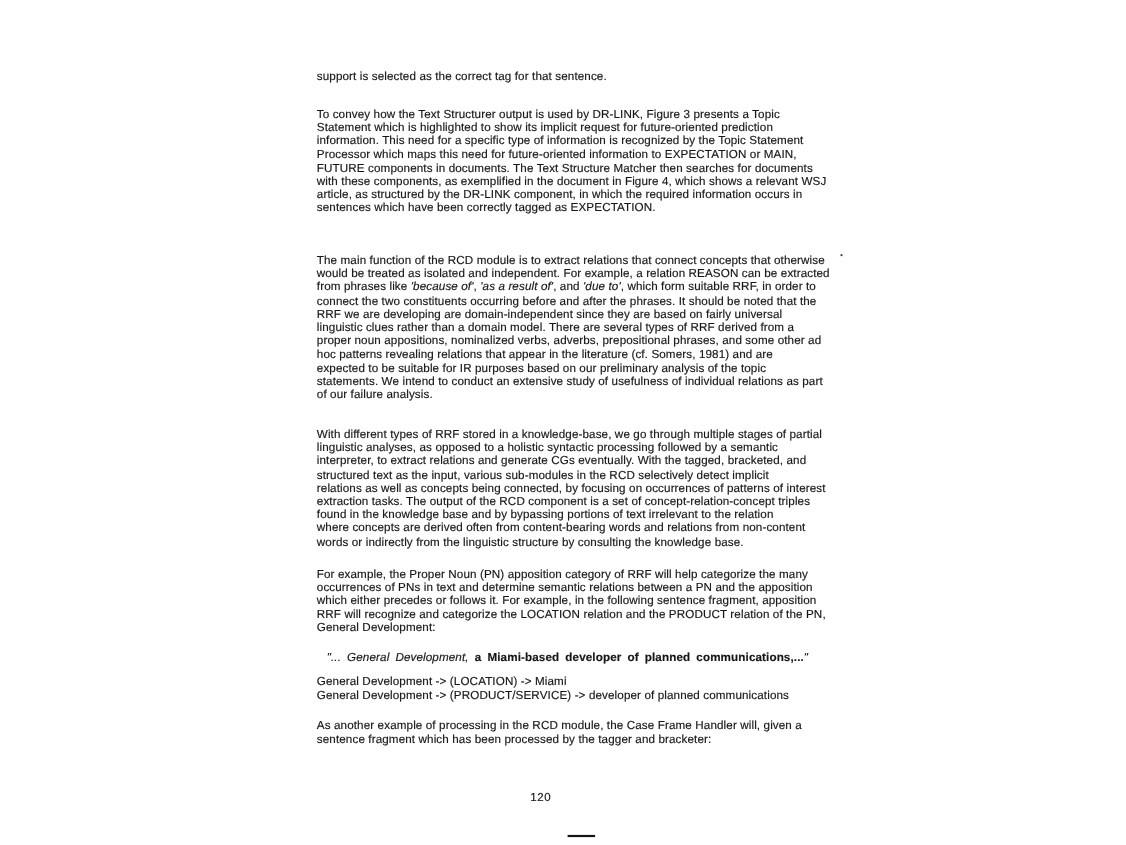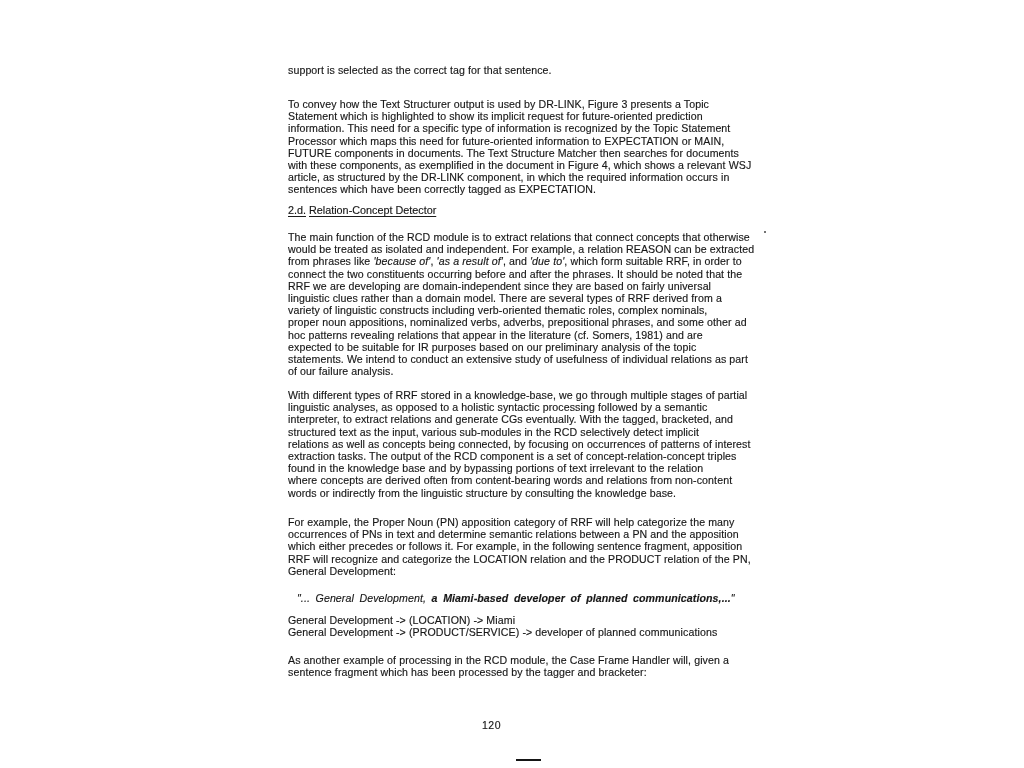--- a/index.html
+++ b/index.html
@@ -19,21 +19,21 @@
   .block { position: absolute; left: 288px; width: 470px; }
   .line {
     font-size: 10.6px;
     line-height: 12.2px;
     white-space: nowrap;
     letter-spacing: 0.1px;
   }
   .heading { font-size: 10.8px; line-height: 12.2px; white-space: nowrap; }
   .hu { text-decoration: underline; text-underline-offset: 2px; }
   .it { font-style: italic; }
-  .bi { font-style: italic; font-weight: bold; }
+  .bi { font-weight: bold; }
   .quote { padding-left: 9px; word-spacing: 2.5px; }
   .pagenum {
     position: absolute; left: 482px; top: 719px;
     font-size: 10.5px; letter-spacing: 0.5px;
   }
   .footer-mark {
     position: absolute; left: 516px; top: 759px;
     width: 25px; height: 2px; background: #151515;
   }
   .speck {
@@ -54,33 +54,28 @@
     <div class="line">To convey how the Text Structurer output is used by DR-LINK, Figure 3 presents a Topic</div>
     <div class="line">Statement which is highlighted to show its implicit request for future-oriented prediction</div>
     <div class="line">information. This need for a specific type of information is recognized by the Topic Statement</div>
     <div class="line">Processor which maps this need for future-oriented information to EXPECTATION or MAIN,</div>
     <div class="line">FUTURE components in documents. The Text Structure Matcher then searches for documents</div>
     <div class="line">with these components, as exemplified in the document in Figure 4, which shows a relevant WSJ</div>
     <div class="line">article, as structured by the DR-LINK component, in which the required information occurs in</div>
     <div class="line">sentences which have been correctly tagged as EXPECTATION.</div>
   </div>
 
-  <div class="block heading" style="top:204px">
-    <span class="hu">2.d.</span>
-    <span class="hu">Relation-Concept Detector</span>
-  </div>
 
   <div class="block" style="top:231px">
     <div class="line">The main function of the RCD module is to extract relations that connect concepts that otherwise</div>
     <div class="line">would be treated as isolated and independent. For example, a relation REASON can be extracted</div>
     <div class="line"><span>from phrases like </span><span class="it">'because of'</span><span>, </span><span class="it">'as a result of'</span><span>, and </span><span class="it">'due to'</span><span>, which form suitable RRF, in order to</span></div>
     <div class="line">connect the two constituents occurring before and after the phrases. It should be noted that the</div>
     <div class="line">RRF we are developing are domain-independent since they are based on fairly universal</div>
     <div class="line">linguistic clues rather than a domain model. There are several types of RRF derived from a</div>
-    <div class="line">variety of linguistic constructs including verb-oriented thematic roles, complex nominals,</div>
     <div class="line">proper noun appositions, nominalized verbs, adverbs, prepositional phrases, and some other ad</div>
     <div class="line">hoc patterns revealing relations that appear in the literature (cf. Somers, 1981) and are</div>
     <div class="line">expected to be suitable for IR purposes based on our preliminary analysis of the topic</div>
     <div class="line">statements. We intend to conduct an extensive study of usefulness of individual relations as part</div>
     <div class="line">of our failure analysis.</div>
   </div>
 
   <div class="block" style="top:389px">
     <div class="line">With different types of RRF stored in a knowledge-base, we go through multiple stages of partial</div>
     <div class="line">linguistic analyses, as opposed to a holistic syntactic processing followed by a semantic</div>

